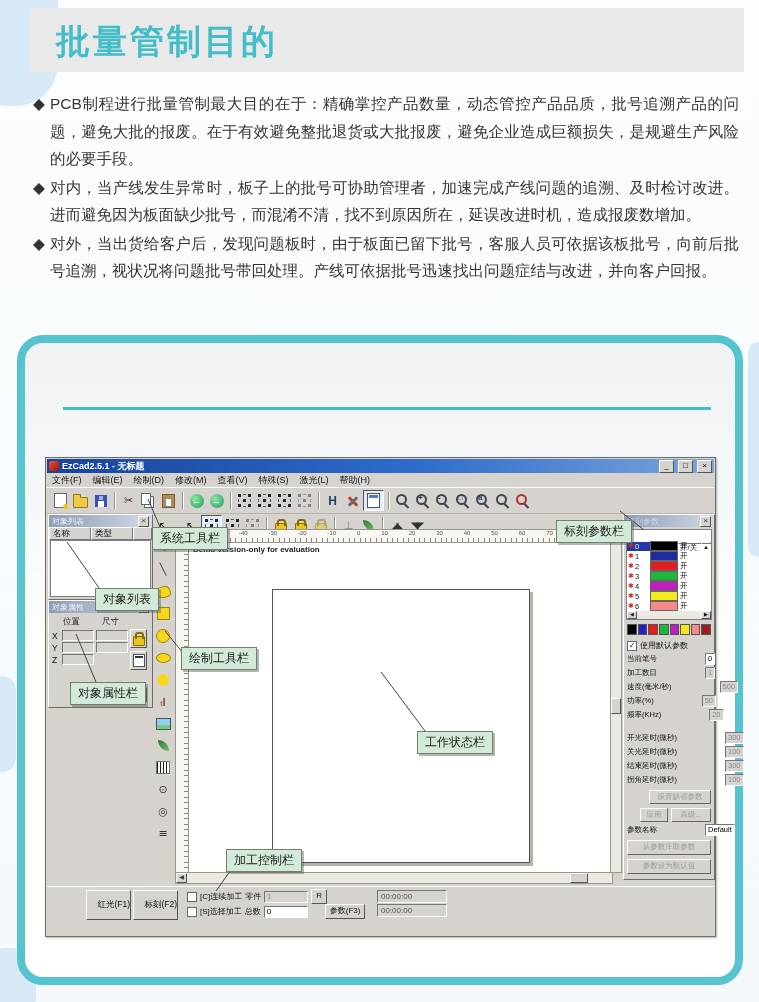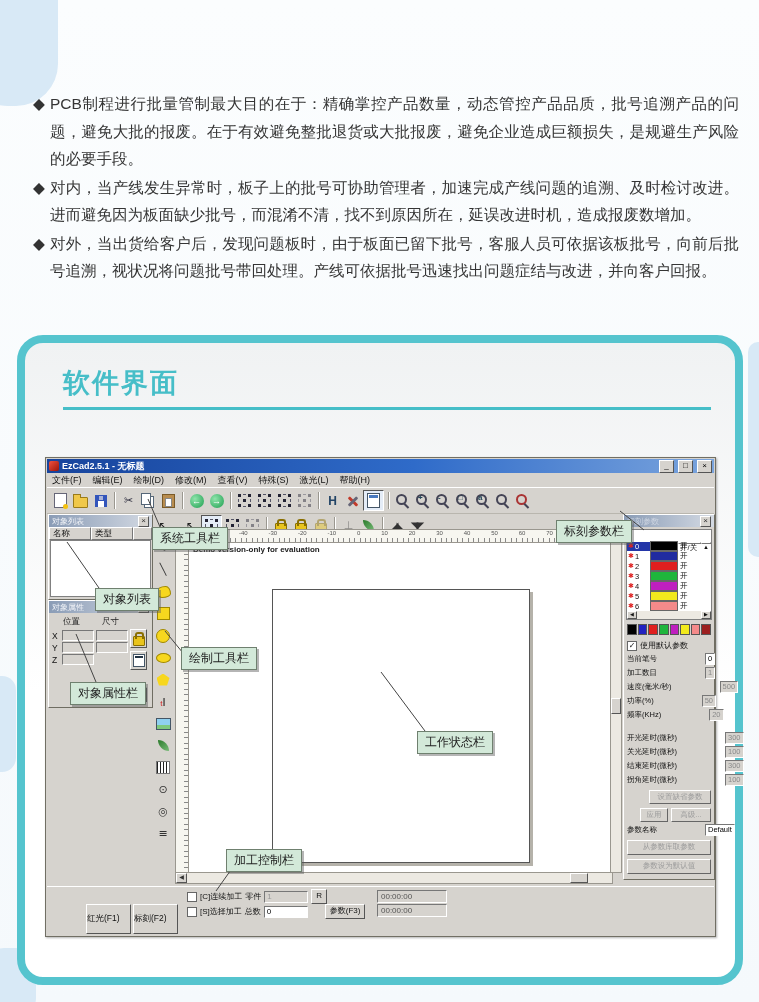--- a/index.html
+++ b/index.html
@@ -167,22 +167,22 @@
         display:flex;flex-direction:column;align-items:center;justify-content:center;}
   .spin::before{content:"";border:2px solid transparent;border-bottom:3px solid #333;margin-bottom:1px;}
   .spin::after{content:"";border:2px solid transparent;border-top:3px solid #333;}
   .gbtn{background:#d6d3ce;border:1px solid;border-color:#fff #666 #666 #fff;color:#9b9b9b;
         font-size:7.5px;text-align:center;line-height:11px;height:12px;}
   .btnrow{display:flex;justify-content:flex-end;gap:3px;margin:4px 3px 0 3px;}
   .wide{display:block;margin:4px 3px 0 3px;height:13px;line-height:12px;}
 
   
   .ctrlbar{position:absolute;left:1px;top:428px;right:1px;height:34px;border-top:1px solid #fff;}
-  .cbtn{position:absolute;width:43px;height:28px;top:17px;background:#d6d3ce;border:1px solid;
-        border-color:#fff #555 #555 #fff;font-size:8.5px;text-align:left;line-height:26px;}
+  .cbtn{position:absolute;width:43px;height:28px;top:3px;background:#d6d3ce;border:1px solid;
+        border-color:#fff #555 #555 #fff;font-size:8.5px;text-align:right;line-height:26px;}
   .ckrow{position:absolute;left:140px;display:flex;align-items:center;gap:3px;font-size:8px;height:13px;}
   .cfield{width:38px;height:10px;border:1px solid;border-color:#777 #fff #fff #777;background:#d6d3ce;
           color:#999;font-size:8px;line-height:10px;padding:0 2px;}
   .cfield.white{background:#fff;color:#000;}
   .smallbtn{height:13px;background:#d6d3ce;border:1px solid;border-color:#fff #555 #555 #fff;
             font-size:8px;line-height:12px;text-align:center;padding:0 4px;}
   .time{position:absolute;left:330px;width:62px;height:11px;border:1px solid;border-color:#777 #fff #fff #777;
         background:#d6d3ce;color:#555;font-size:8px;line-height:11px;padding:0 3px;}
   .statusbar{position:absolute;left:1px;bottom:1px;right:1px;height:14px;display:flex;align-items:center;
              gap:2px;font-size:8px;padding:0 2px;background:#d6d3ce;border-top:1px solid #9a978f;}
@@ -197,38 +197,40 @@
 </style>
 </head>
 <body>
 
 <div class="page">
   <div class="deco d1"></div>
   <div class="deco d2"></div>
   <div class="deco d3"></div>
   <div class="deco d4"></div>
 
+  <div class="hdr">
+    <div class="t">批量管制目的</div>
+  </div>
 
   <div class="bullets">
     <div class="bullet">
       <span class="dia">◆</span>
       <span class="btxt">PCB制程进行批量管制最大目的在于：精确掌控产品数量，动态管控产品品质，批号追溯产品的问题，避免大批的报废。在于有效避免整批退货或大批报废，避免企业造成巨额损失，是规避生产风险的必要手段。</span>
     </div>
     <div class="bullet">
       <span class="dia">◆</span>
       <span class="btxt">对内，当产线发生异常时，板子上的批号可协助管理者，加速完成产线问题的追溯、及时检讨改进。进而避免因为板面缺少批号，而混淆不清，找不到原因所在，延误改进时机，造成报废数增加。</span>
     </div>
     <div class="bullet">
       <span class="dia">◆</span>
       <span class="btxt">对外，当出货给客户后，发现问题板时，由于板面已留下批号，客服人员可依据该板批号，向前后批号追溯，视状况将问题批号带回处理。产线可依据批号迅速找出问题症结与改进，并向客户回报。</span>
     </div>
   </div>
 
   <div class="card">
-    <div class="card-title">软件界面</div>
     <div class="card-rule"></div>
   </div>
 
   <div class="win">
 
     <div class="titlebar">
       <div class="appicon"></div>
       <div class="wtitle">EzCad2.5.1 - 无标题</div>
       <div class="wbtn">_</div>
       <div class="wbtn">□</div>

